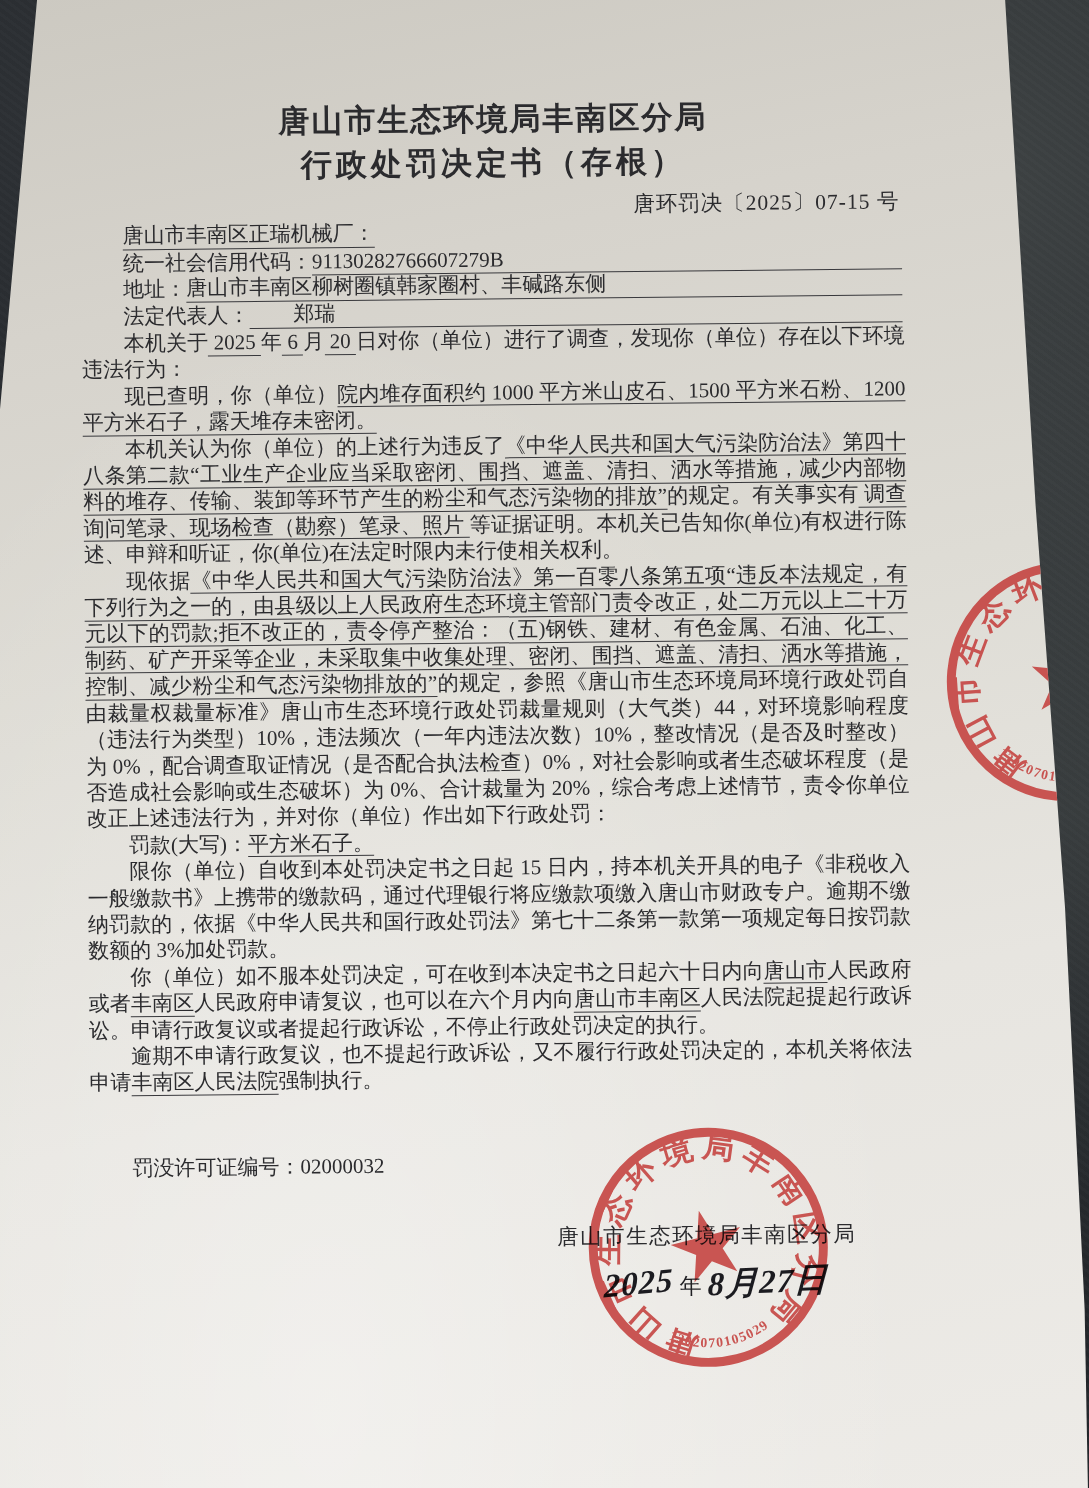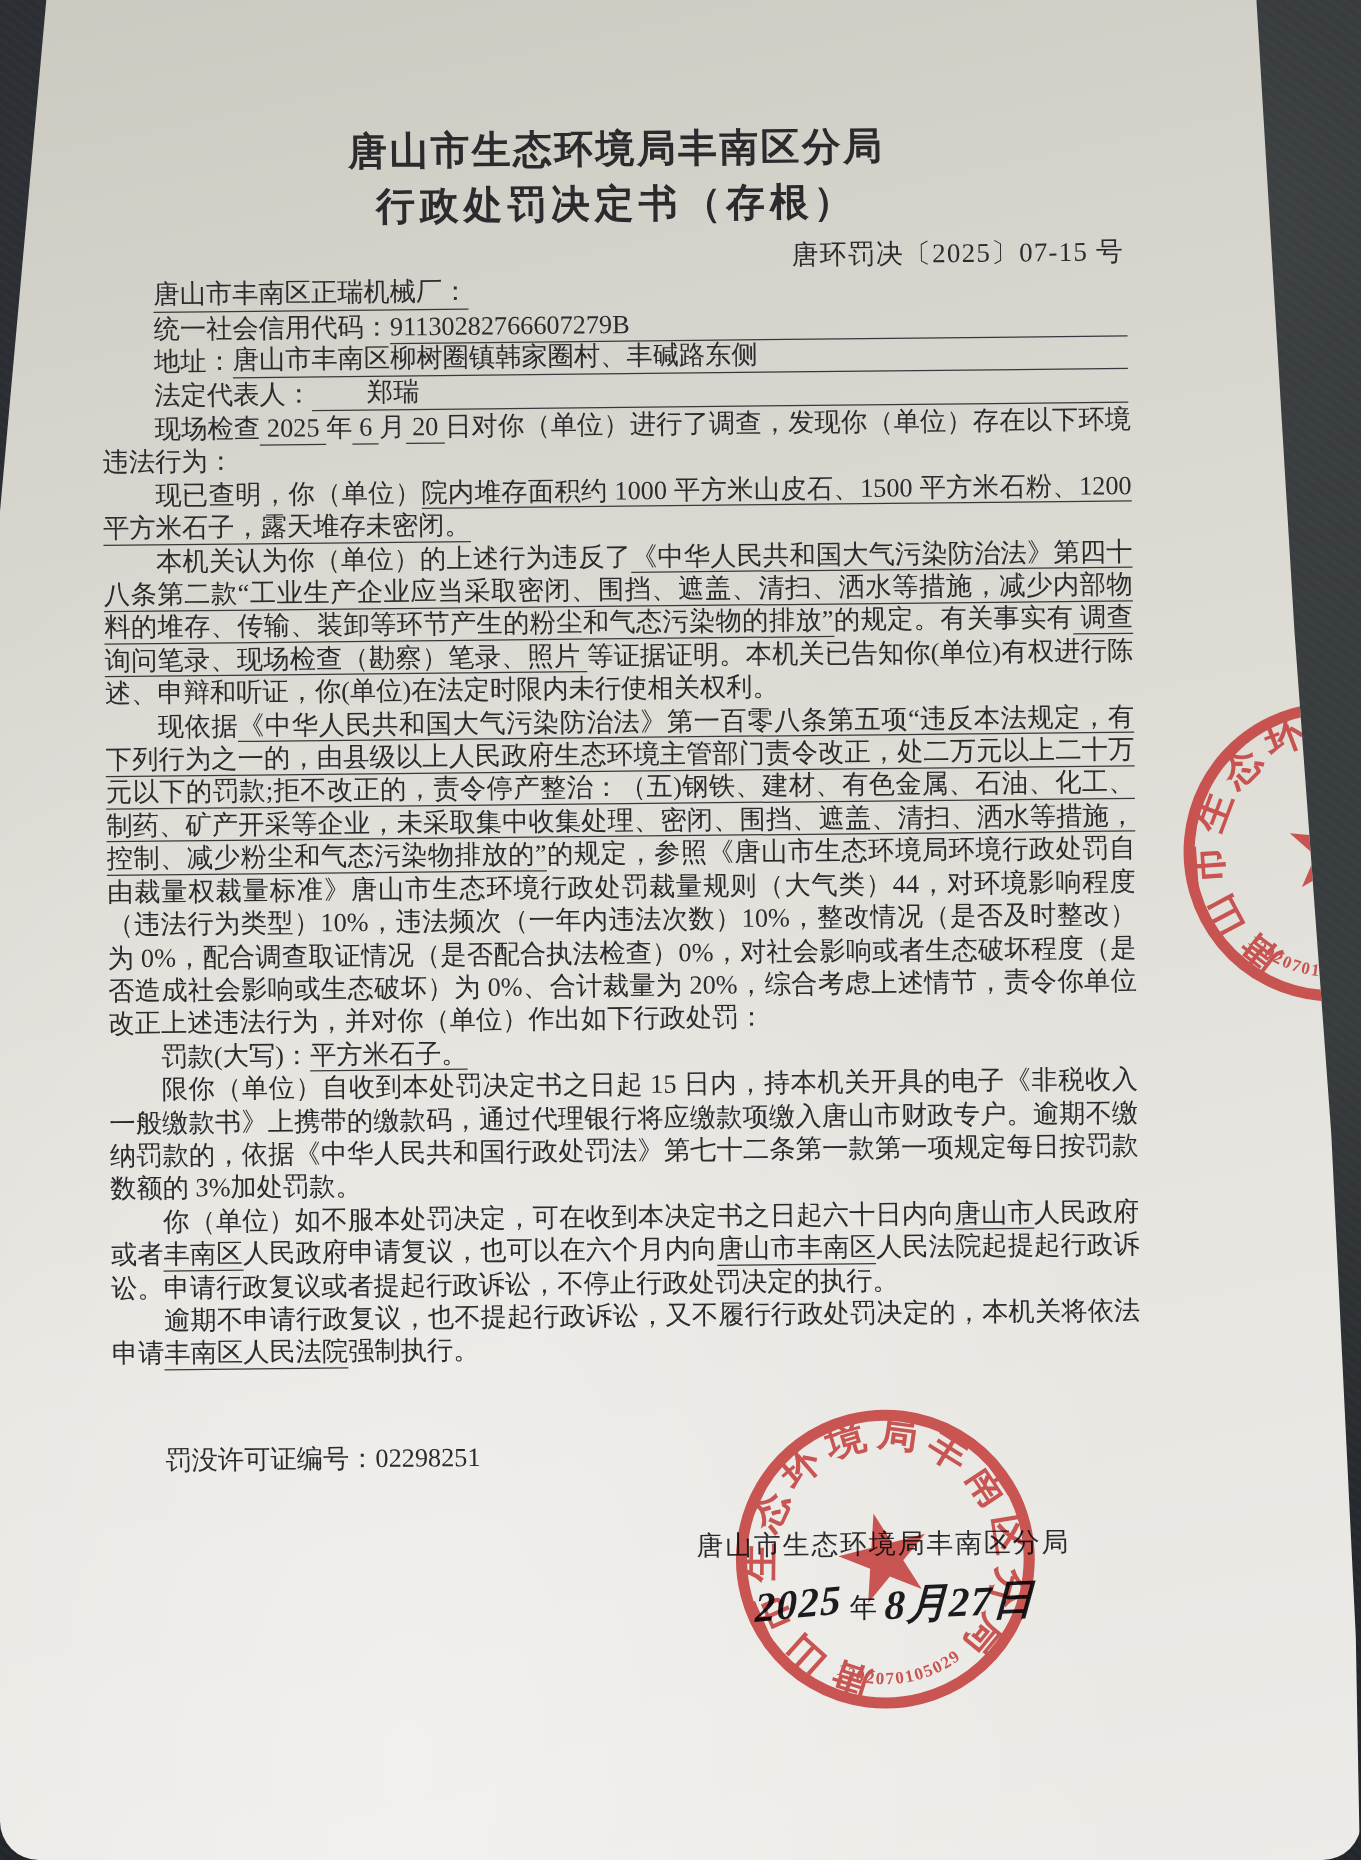--- a/index.html
+++ b/index.html
@@ -12,21 +12,20 @@
       radial-gradient(ellipse at 2% 8%, rgba(90,96,100,.18), transparent 40%),
       repeating-linear-gradient(37deg, rgba(255,255,255,.015) 0 3px, rgba(0,0,0,.02) 3px 7px);
     font-family:"Liberation Serif","DejaVu Serif",serif;
   }
   .paper{
     position:absolute;inset:0;
     clip-path:polygon(3.4% 0,92.3% 0,95.1% 34%,97.8% 61%,99.6% 88%,99.9% 100%,0 100%,0 27.5%);
     background:
       radial-gradient(ellipse at 30% 95%, rgba(255,255,255,.35), transparent 55%),
       linear-gradient(168deg,#ccc9c1 0%,#d6d3cc 20%,#dedcd5 44%,#e7e5e0 68%,#edebe7 100%);
-    border-radius: 31px;
   }
   .content{
     position:absolute;inset:0;
     transform:rotate(-0.6deg);
     color:#2b2b2e;
   }
   .titles{position:absolute;top:98px;left:60px;right:150px;text-align:center;}
   .titles h1{margin:0;font-size:31px;font-weight:bold;letter-spacing:2px;line-height:42px;}
   .titles h2{margin:2px 0 0 0;font-size:31px;font-weight:bold;letter-spacing:4px;line-height:42px;}
   .docno{position:absolute;top:190px;right:184px;font-size:21.5px;letter-spacing:1px;}
@@ -78,32 +77,32 @@
         <span class="lbl">地址：</span>
         <span class="line"><span>唐山市丰南区柳树圈镇韩家圈村、丰碱路东侧</span></span>
       </div>
       <div class="row">
         <span class="lbl">法定代表人：</span>
         <span class="line"><span class="pad-rep">郑瑞</span></span>
       </div>
     </div>
 
     <div class="bodytext">
-        <p class="para"><span>现场检查</span><span class="u"> 2025 </span><span>年</span><span class="u"> 6 </span><span>月</span><span class="u"> 20 </span><span>日对你（单位）进行了调查，发现你（单位）存在以下环境违法行为：</span></p>
+        <p class="para"><span>本机关于</span><span class="u"> 2025 </span><span>年</span><span class="u"> 6 </span><span>月</span><span class="u"> 20 </span><span>日对你（单位）进行了调查，发现你（单位）存在以下环境违法行为：</span></p>
         <p class="para"><span>现已查明，你（单位）</span><span class="u">院内堆存面积约 1000 平方米山皮石、1500 平方米石粉、1200 平方米石子，露天堆存未密闭。</span></p>
         <p class="para"><span>本机关认为你（单位）的上述行为违反了</span><span class="u">《中华人民共和国大气污染防治法》第四十八条第二款“工业生产企业应当采取密闭、围挡、遮盖、清扫、洒水等措施，减少内部物料的堆存、传输、装卸等环节产生的粉尘和气态污染物的排放”</span><span>的规定。有关事实有</span><span class="u"> 调查询问笔录、现场检查（勘察）笔录、照片 </span><span>等证据证明。本机关已告知你(单位)有权进行陈述、申辩和听证，你(单位)在法定时限内未行使相关权利。</span></p>
         <p class="para"><span>现依据</span><span class="u">《中华人民共和国大气污染防治法》第一百零八条第五项“违反本法规定，有下列行为之一的，由县级以上人民政府生态环境主管部门责令改正，处二万元以上二十万元以下的罚款;拒不改正的，责令停产整治：（五)钢铁、建材、有色金属、石油、化工、制药、矿产开采等企业，未采取集中收集处理、密闭、围挡、遮盖、清扫、洒水等措施，控制、减少粉尘和气态污染物排放的”</span><span>的规定，参照《唐山市生态环境局环境行政处罚自由裁量权裁量标准》唐山市生态环境行政处罚裁量规则（大气类）44，对环境影响程度（违法行为类型）10%，违法频次（一年内违法次数）10%，整改情况（是否及时整改）为 0%，配合调查取证情况（是否配合执法检查）0%，对社会影响或者生态破坏程度（是否造成社会影响或生态破坏）为 0%、合计裁量为 20%，综合考虑上述情节，责令你单位改正上述违法行为，并对你（单位）作出如下行政处罚：</span></p>
         <p class="para"><span>罚款(大写)：</span><span class="u">平方米石子。 </span></p>
         <p class="para"><span>限你（单位）自收到本处罚决定书之日起 15 日内，持本机关开具的电子《非税收入一般缴款书》上携带的缴款码，通过代理银行将应缴款项缴入唐山市财政专户。逾期不缴纳罚款的，依据《中华人民共和国行政处罚法》第七十二条第一款第一项规定每日按罚款数额的 3%加处罚款。</span></p>
         <p class="para"><span>你（单位）如不服本处罚决定，可在收到本决定书之日起六十日内向</span><span class="u">唐山市</span><span>人民政府或者</span><span class="u">丰南区</span><span>人民政府申请复议，也可以在六个月内向</span><span class="u">唐山市丰南区</span><span>人民法院起提起行政诉讼。申请行政复议或者提起行政诉讼，不停止行政处罚决定的执行。</span></p>
         <p class="para"><span>逾期不申请行政复议，也不提起行政诉讼，又不履行行政处罚决定的，本机关将依法申请</span><span class="u">丰南区人民法院</span><span>强制执行。</span></p>
       </div>
 
     <div class="permit">
-      <span>罚没许可证编号：</span><span>02298251</span>
+      <span>罚没许可证编号：</span><span>02000032</span>
     </div>
 
     <div class="sig-agency">唐山市生态环境局丰南区分局</div>
 
     <div class="sig-date">
       <span class="hand">2025</span><span class="printed">年</span><span class="hand md">8月27日</span>
     </div>
 
     <div class="stamp" id="stamp-main">
       <svg viewBox="-200 -200 400 400" xmlns="http://www.w3.org/2000/svg">

